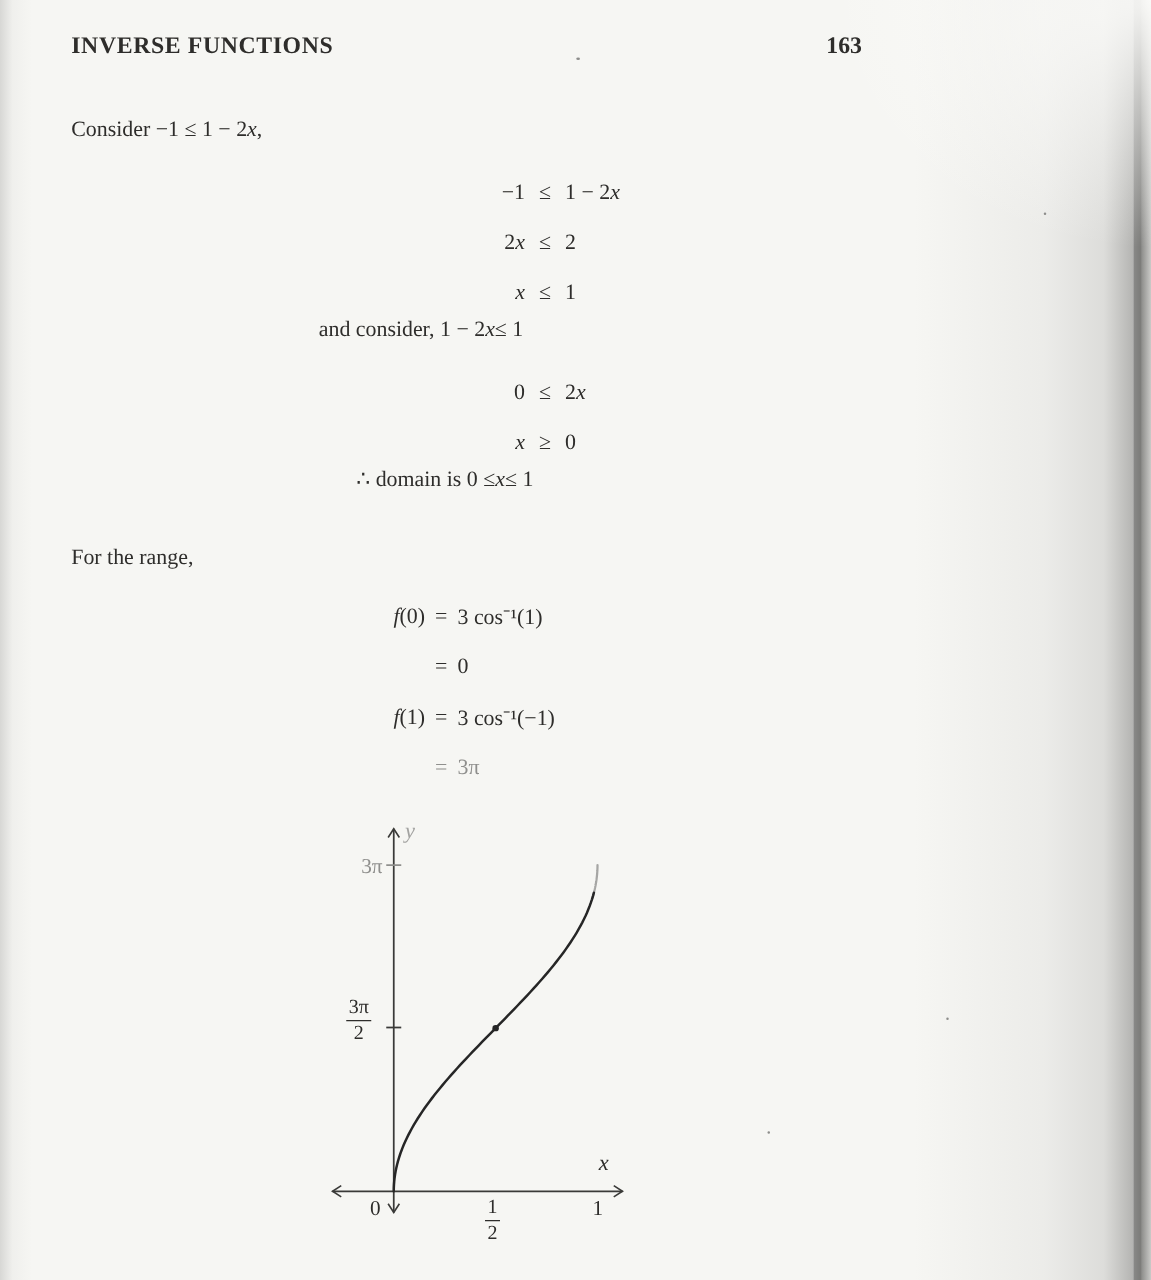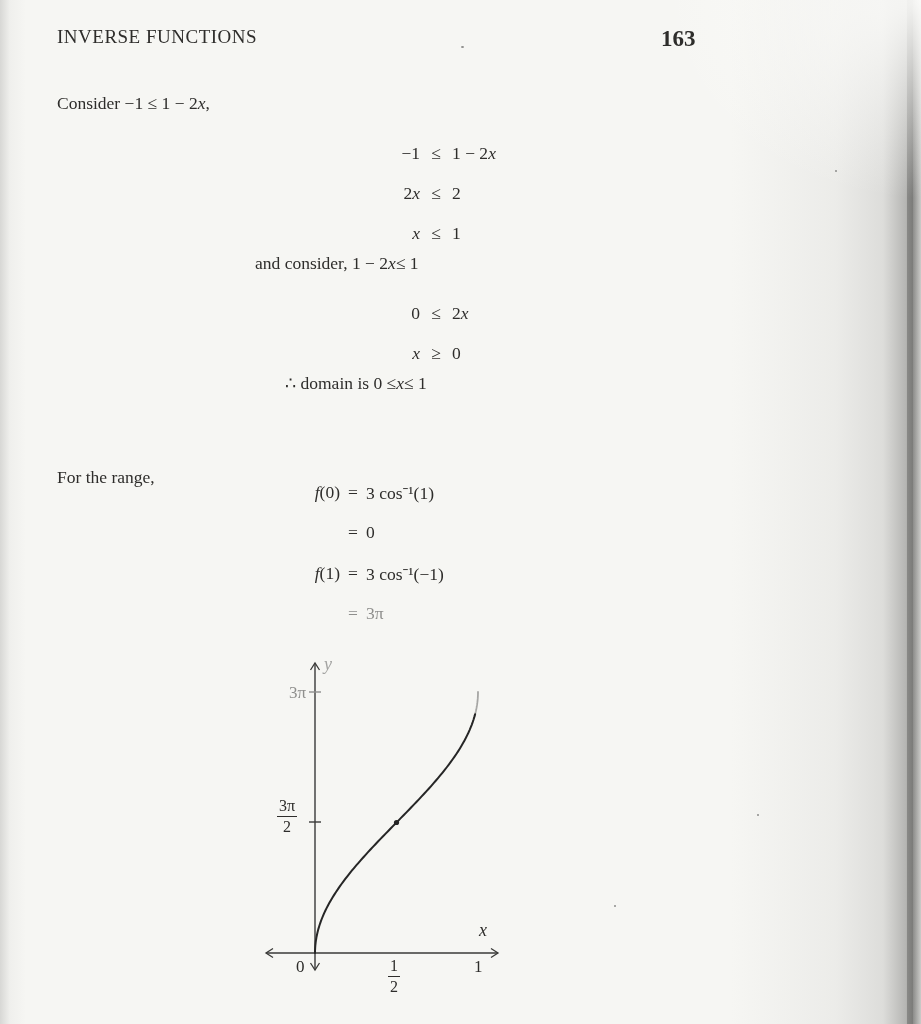--- a/index.html
+++ b/index.html
@@ -29,25 +29,25 @@
     pointer-events:none;
   }
   .corner-tr{
     position:absolute;right:0;top:0;width:260px;height:200px;pointer-events:none;
     background:radial-gradient(ellipse at 100% 0%, rgba(252,252,250,0.95), rgba(252,252,250,0) 70%);
   }
   .speck{position:absolute;border-radius:50%;background:#8d8d8b;}
 
   .header-title{
     position:absolute;left:57px;top:26px;
-    font-size:19px;font-weight:normal;letter-spacing:0.5px;
+    font-size:19px;font-weight:bold;letter-spacing:0.5px;
   }
   .page-number{
     position:absolute;left:661px;top:26px;
-    font-size:23px;font-weight:bold;
+    font-size:19px;font-weight:bold;
   }
   .text-line{position:absolute;font-size:17.5px;}
 
   .math-grid{position:absolute;display:grid;font-size:17.5px;}
   .math-grid .mrow{display:contents;}
   .math-grid .cell{display:flex;align-items:center;height:100%;}
   .math-grid .lhs{justify-content:flex-end;}
   .math-grid .rel{justify-content:center;}
   .math-grid .rhs{justify-content:flex-start;}
   .math-grid .full{grid-column:1 / span 3;display:flex;align-items:flex-start;}
@@ -114,21 +114,21 @@
   <div class="mrow">
     <span class="cell lhs m">
         <i>x</i>
       </span>
     <span class="cell rel m">≥</span>
     <span class="cell rhs m">0</span>
   </div>
   <div class="full m indent-domain">∴  domain is 0 ≤ <i>x</i> ≤ 1</div>
 </div>
 
-<div class="text-line" style="left:57px;top:435px;margin-top:32px;">For the range,</div>
+<div class="text-line" style="left:57px;top:435px;">For the range,</div>
 
 <div class="math-grid" id="block2">
   <div class="mrow">
     <span class="cell lhs m"><i>f</i>(0)</span>
     <span class="cell rel m">=</span>
     <span class="cell rhs m">3 cos⁻¹(1)</span>
   </div>
   <div class="mrow">
     <span class="cell lhs m"></span>
     <span class="cell rel m">=</span>

